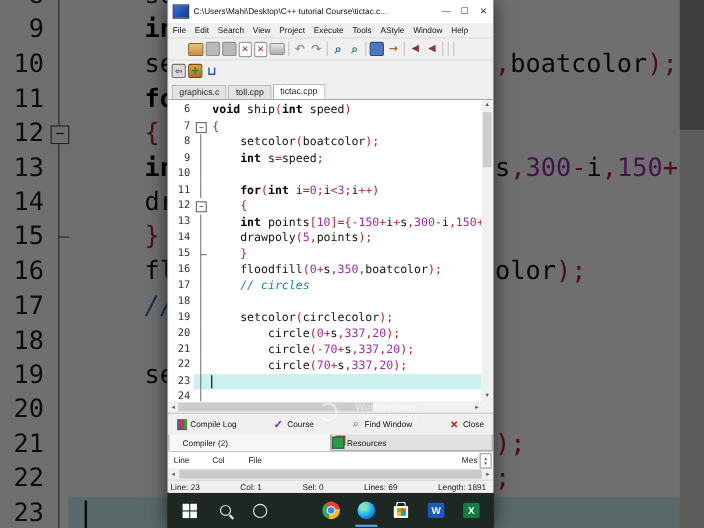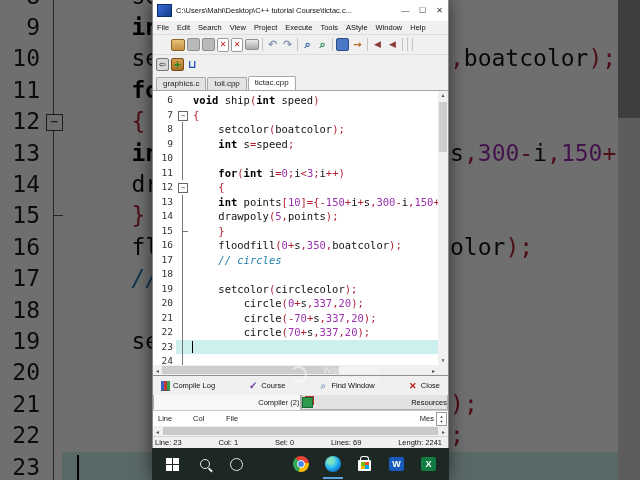--- a/index.html
+++ b/index.html
@@ -101,21 +101,21 @@
   .btabs1{height:19px;background:#f0f0f0;display:flex;align-items:center;justify-content:space-between;
           padding:0 8px;}
   .btab{display:flex;align-items:center;gap:3px;font-size:7.5px;color:#111;}
   .bico{width:10px;height:10px;flex:none;display:flex;align-items:center;justify-content:center;}
   .ic-compile-log{background:linear-gradient(90deg,#3a62c4 0 32%,#c43a3a 34% 65%,#35a045 67% 100%);
                   height:9px;width:9px;border-bottom:1px solid #555;}
   .ic-debug{color:#7030a0;font-size:10px;font-weight:bold;}
   .ic-find-results{color:#2d5f9e;font-size:10px;}
   .ic-close-tab{color:#c01818;font-size:9px;font-weight:bold;}
   .btabs2{height:15px;display:flex;}
-  .btab2{flex:1;display:flex;align-items:center;justify-content:space-between;gap:18px;font-size:7.5px;color:#111;
+  .btab2{flex:1;display:flex;align-items:center;justify-content:flex-start;gap:3px;font-size:7.5px;color:#111;
          background:#e2e2e2;border:1px solid #adadad;border-top:none;}
   .btab2.active{background:#f7f7f7;border-bottom-color:#f7f7f7;}
   .ic-compiler{width:9px;height:9px;display:grid;grid-template-columns:4px 4px;grid-template-rows:4px 4px;gap:1px;}
   .ic-compiler i{display:block;}
   .ic-resources{width:9px;height:9px;background:#2c9a4a;border:1px solid #1a6630;box-shadow:2px -2px 0 -1px #c03030;}
 
   .thead{height:15px;background:#fff;border-top:1px solid #c8c8c8;display:flex;align-items:center;
          font-size:7.5px;color:#222;}
   .thcell{padding-left:5px;}
   .th-line{width:30px;}.th-col{width:28px;}.th-file{flex:1;}.th-mes{width:18px;text-align:right;padding:0;}
@@ -468,21 +468,21 @@
       <div class="bscroll">
         <div class="harrow">◂</div>
         <div class="bthumb"></div>
         <div class="harrow">▸</div>
       </div>
       <div class="statusbar" id="statusbar">
           <span>Line: 23</span>
           <span>Col: 1</span>
           <span>Sel: 0</span>
           <span>Lines: 69</span>
-          <span>Length: 2241</span>
+          <span>Length: 1891</span>
         </div>
     </div>
   </div>
 
   <div class="taskbar" id="taskbar">
       <div class="tbi">
         <div class="i-start">
           <i></i>
           <i></i>
           <i></i>

